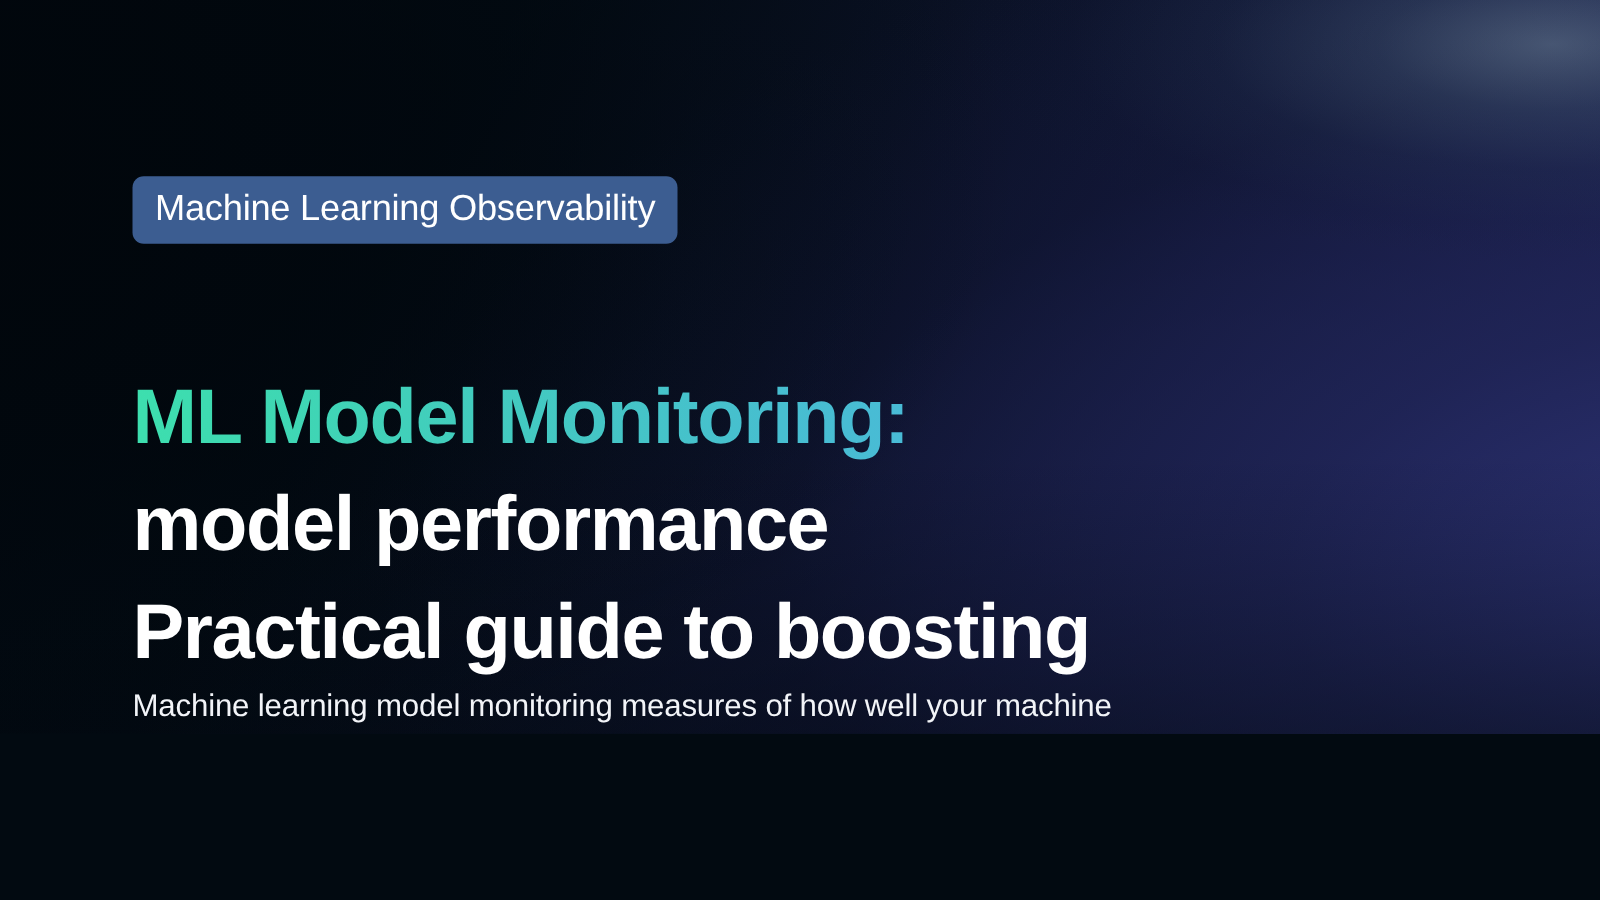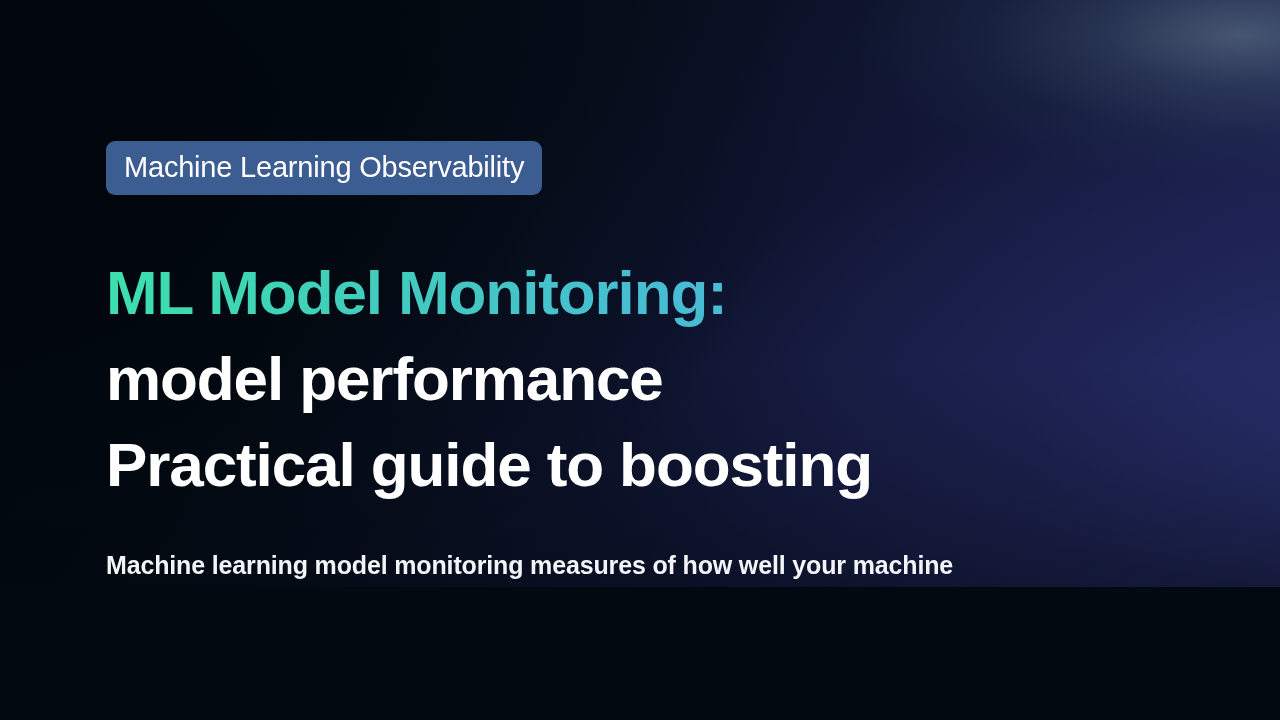--- a/index.html
+++ b/index.html
@@ -112,31 +112,32 @@
     background-image:linear-gradient(92deg,
         #3ddfae 0%,
         #3fd6b4 14%,
         #43c9c1 33%,
         #47bed0 54%,
         #4bb8dc 76%,
         #53bbe8 100%);
     -webkit-background-clip:text;
     background-clip:text;
     color:transparent;
+    margin-top:41px;
     -webkit-text-fill-color:transparent;
   }
 
   #hero-description {
     position:absolute;
     top:543px;
     left:0;
     width:1030px;
     font-size:25px;
     line-height:44px;
-    font-weight:700;
+    font-weight:400;
     letter-spacing:-0.15px;
     color:#f2f4f8;
   }
 
   .desc-line { display:block; white-space:nowrap; }
 </style>
 </head>
 <body>
 
 <div id="hero-banner">

